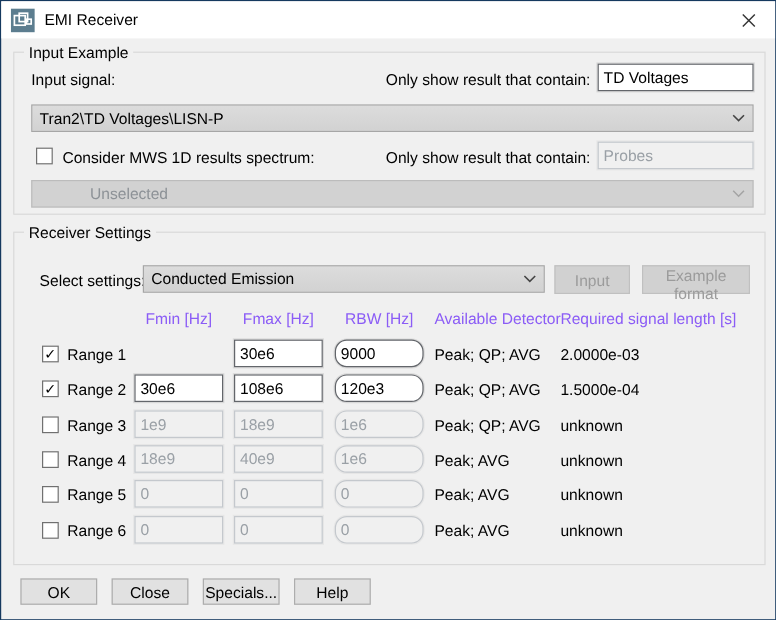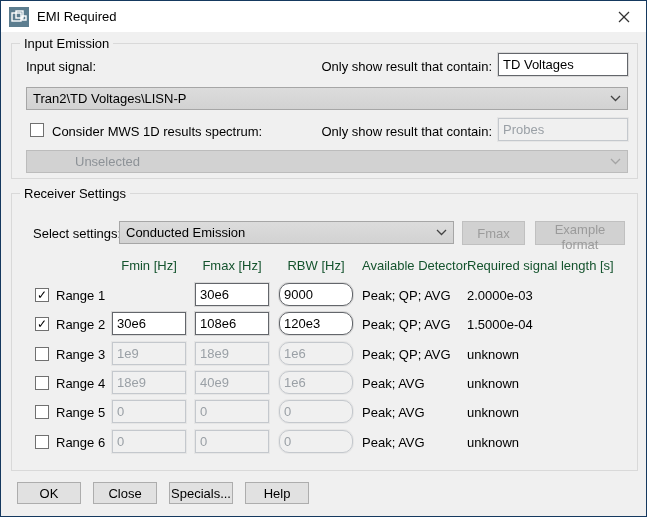--- a/index.html
+++ b/index.html
@@ -71,21 +71,21 @@
 
   
   .cb {
     position: absolute; width: 14px; height: 14px; background: #fff;
     border: 1px solid #707070; display: inline-flex; align-items: center;
     justify-content: center; font-size: 12px; line-height: 1; color: #000;
     cursor: pointer;
   }
 
   
-  .thead { position: absolute; font-size: 13px; color: #14532d; }
+  .thead { position: absolute; font-size: 13px; color: #8b5cf6; }
   .range-row { position: absolute; left: 0; right: 0; height: 26px; }
   .range-row .cb { left: 23px; top: 5px; }
   .range-label { position: absolute; left: 44px; top: 5px; white-space: nowrap; }
   .col-fmin { left: 100px; width: 74px; }
   .col-fmax { left: 183px; width: 74px; }
   .col-rbw  { left: 267px; width: 74px; border-radius: 10px; }
   .det-val  { position: absolute; left: 350px; top: 5px; white-space: nowrap; }
   .len-val  { position: absolute; left: 455px; top: 5px; white-space: nowrap; }
 
   
@@ -102,31 +102,31 @@
 
   <div class="titlebar">
     <span class="app-icon">
       <svg width="20" height="20" viewBox="0 0 20 20">
         <rect x="0" y="0" width="20" height="20" fill="#5c7d8f"></rect>
         <rect x="3" y="6" width="9" height="8" fill="none" stroke="#ffffff" stroke-width="1.4"></rect>
         <rect x="7" y="4" width="7" height="7" fill="none" stroke="#ffffff" stroke-width="1.4"></rect>
         <rect x="13" y="9" width="4" height="4" fill="none" stroke="#ffffff" stroke-width="1.4"></rect>
       </svg>
     </span>
-    <span class="title-text">EMI Required</span>
+    <span class="title-text">EMI Receiver</span>
     <span class="close-btn">
       <svg width="12" height="12" viewBox="0 0 12 12">
         <line x1="1" y1="1" x2="11" y2="11" stroke="#333" stroke-width="1.2"></line>
         <line x1="11" y1="1" x2="1" y2="11" stroke="#333" stroke-width="1.2"></line>
       </svg>
     </span>
   </div>
 
   <div class="group" id="group-input">
-    <span class="group-label">Input Emission</span>
+    <span class="group-label">Input Example</span>
 
     <span class="lbl" style="left:14px; top:15px;">Input signal:</span>
 
     <span class="lbl" style="right:145px; top:15px;">Only show result that contain:</span>
     <input class="tbox" style="right: 9px; top: 9px; width: 130px;" value="TD Voltages">
 
     <div class="combo" style="left:14px; right:9px; top:43px;">
       <span class="combo-text">Tran2\TD Voltages\LISN-P</span>
       <svg class="chev" width="11" height="7" viewBox="0 0 11 7">
         <polyline points="1,1 5.5,5.5 10,1" fill="none" stroke="#444" stroke-width="1.3"></polyline>
@@ -150,21 +150,21 @@
   <div class="group" id="group-receiver">
     <span class="group-label">Receiver Settings</span>
 
     <span class="lbl" style="left:21px; top:32px;">Select settings:</span>
     <div class="combo" style="left:107px; width:335px; top:27px;">
       <span class="combo-text">Conducted Emission</span>
       <svg class="chev" width="11" height="7" viewBox="0 0 11 7">
         <polyline points="1,1 5.5,5.5 10,1" fill="none" stroke="#444" stroke-width="1.3"></polyline>
       </svg>
     </div>
-    <button class="btn dis" style="left:450px; top:27px; width:63px;" disabled="">Fmax</button>
+    <button class="btn dis" style="left:450px; top:27px; width:63px;" disabled="">Input</button>
     <button class="btn dis" style="left:523px; top:27px; width:90px;" disabled="">Example format</button>
 
     <span class="thead" style="left:100px; width:74px; top:64px; text-align:center; position:absolute;">Fmin [Hz]</span>
     <span class="thead" style="left:183px; width:74px; top:64px; text-align:center; position:absolute;">Fmax [Hz]</span>
     <span class="thead" style="left:267px; width:74px; top:64px; text-align:center; position:absolute;">RBW [Hz]</span>
     <span class="thead" style="left:350px; top:64px;">Available Detector</span>
     <span class="thead" style="left:455px; top:64px;">Required signal length [s]</span>
 
     <div id="rows-container">
         <div class="range-row" style="top: 89px;">

